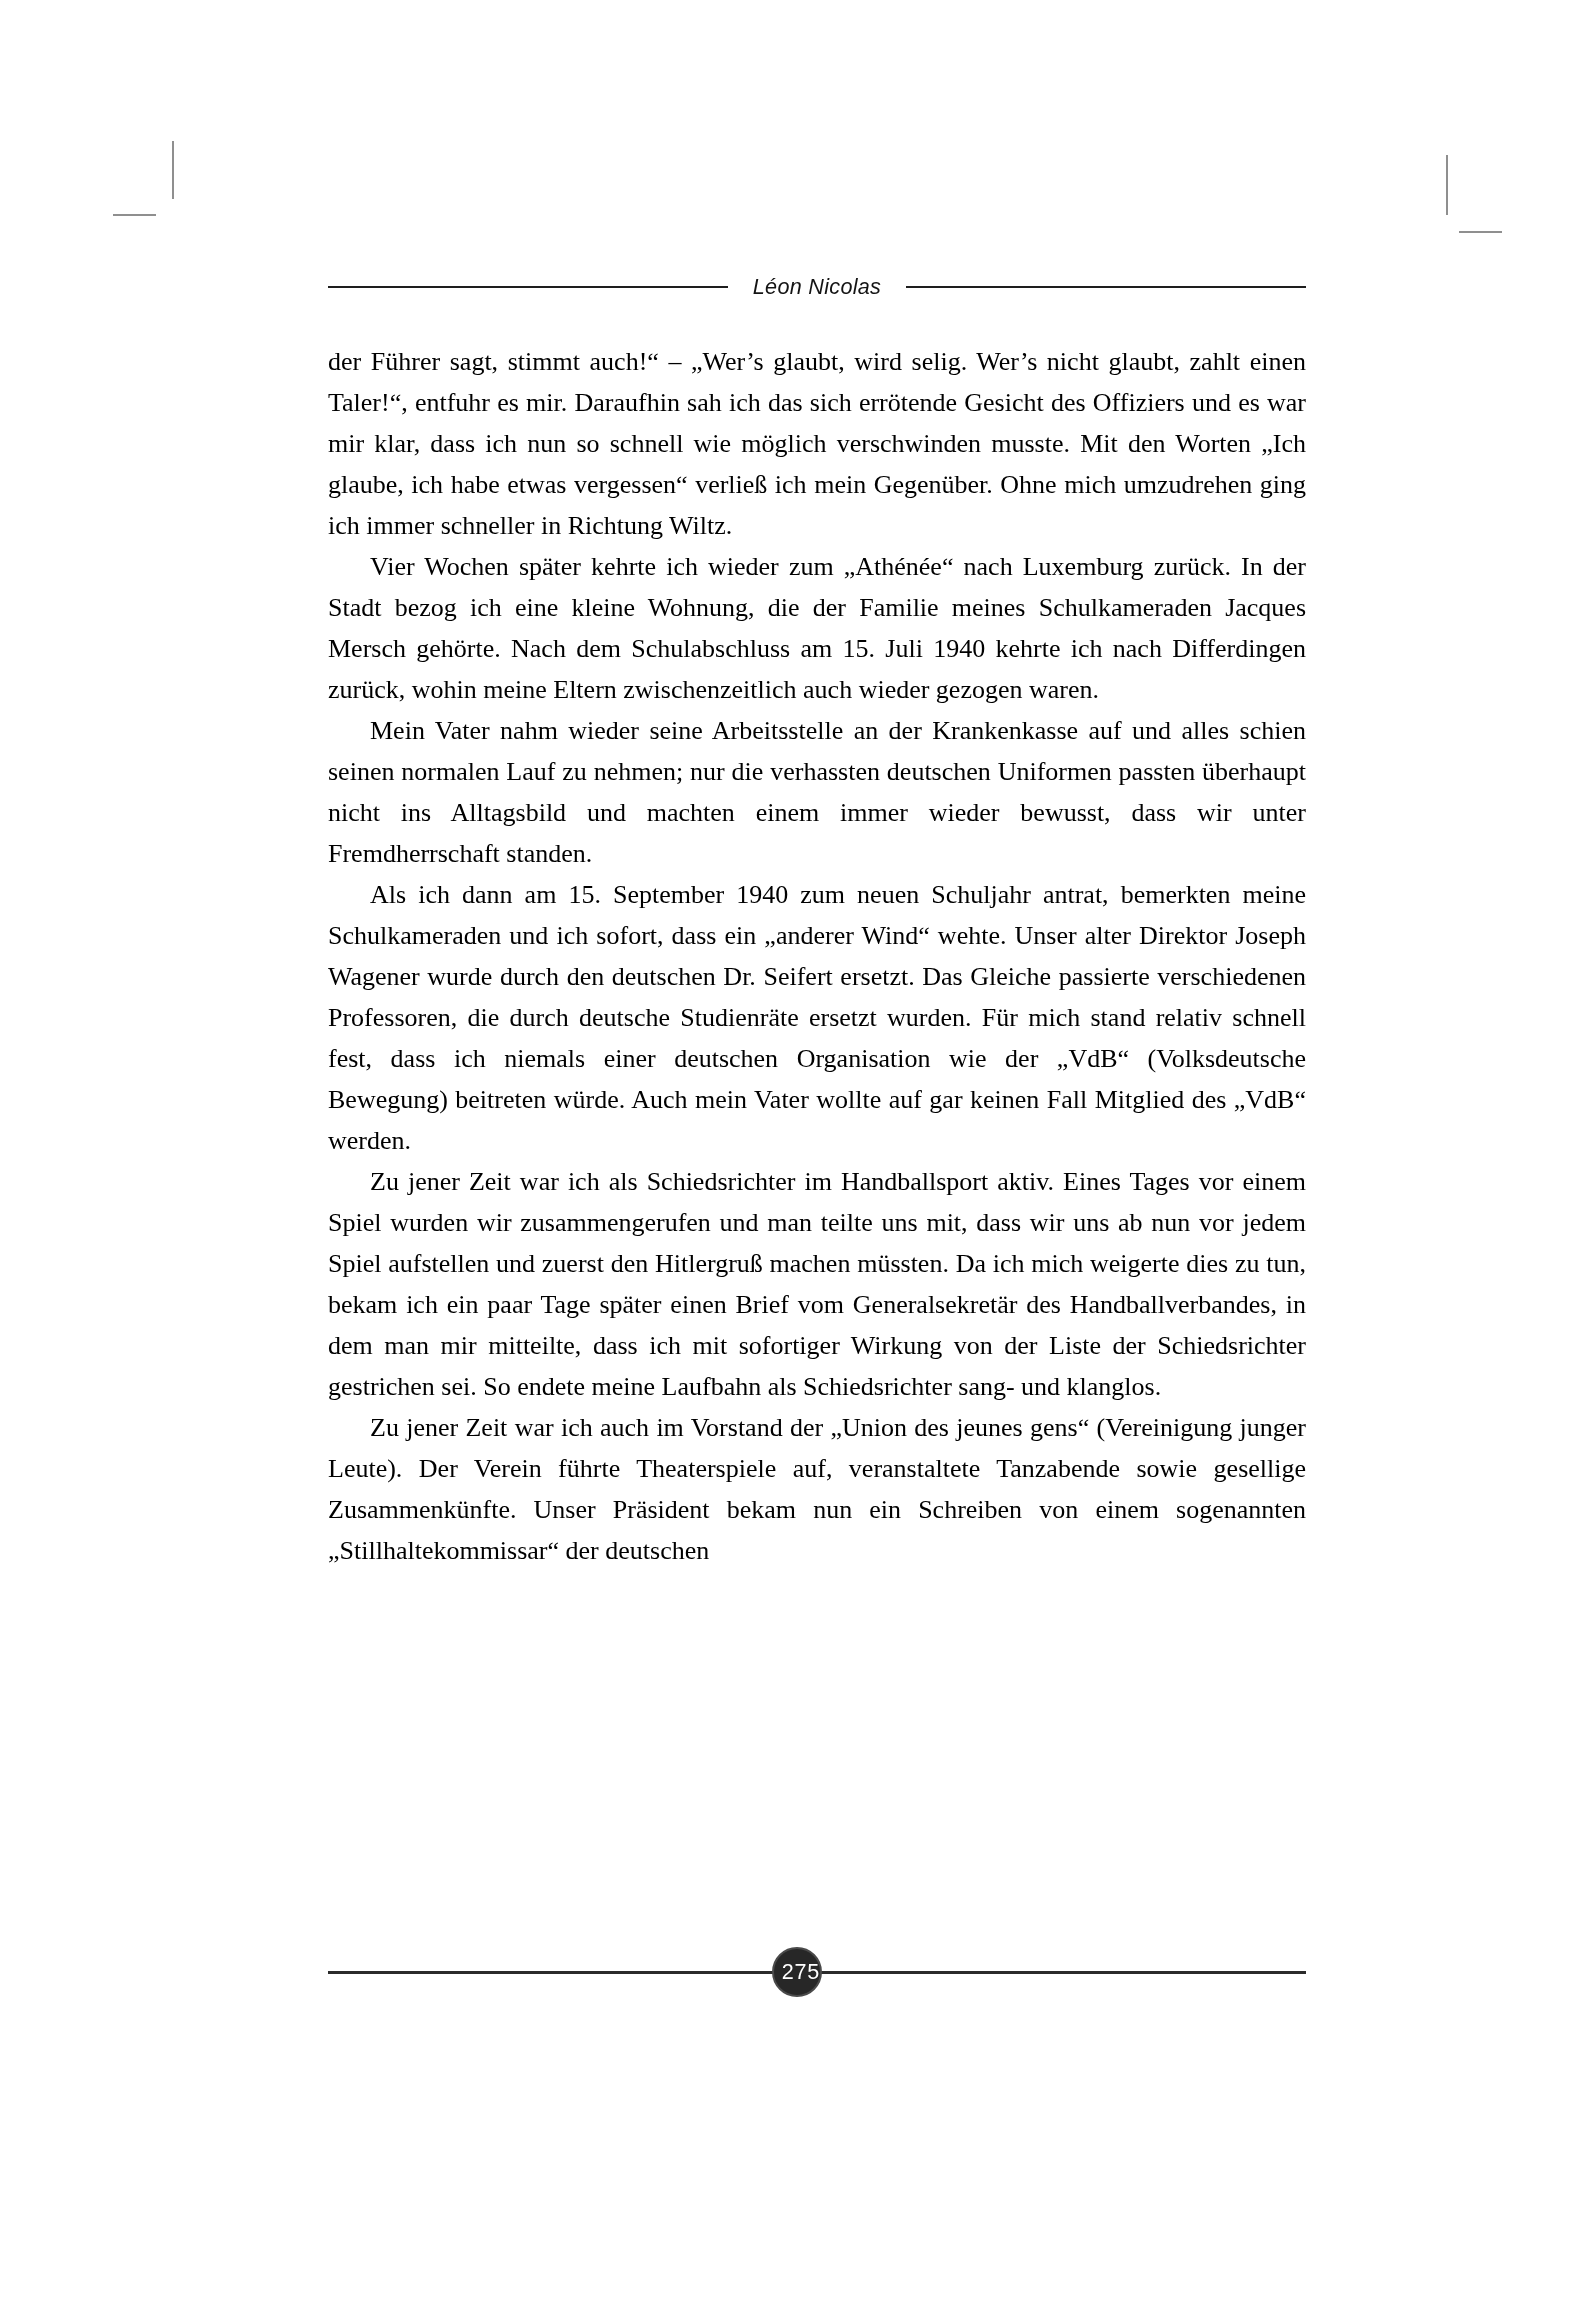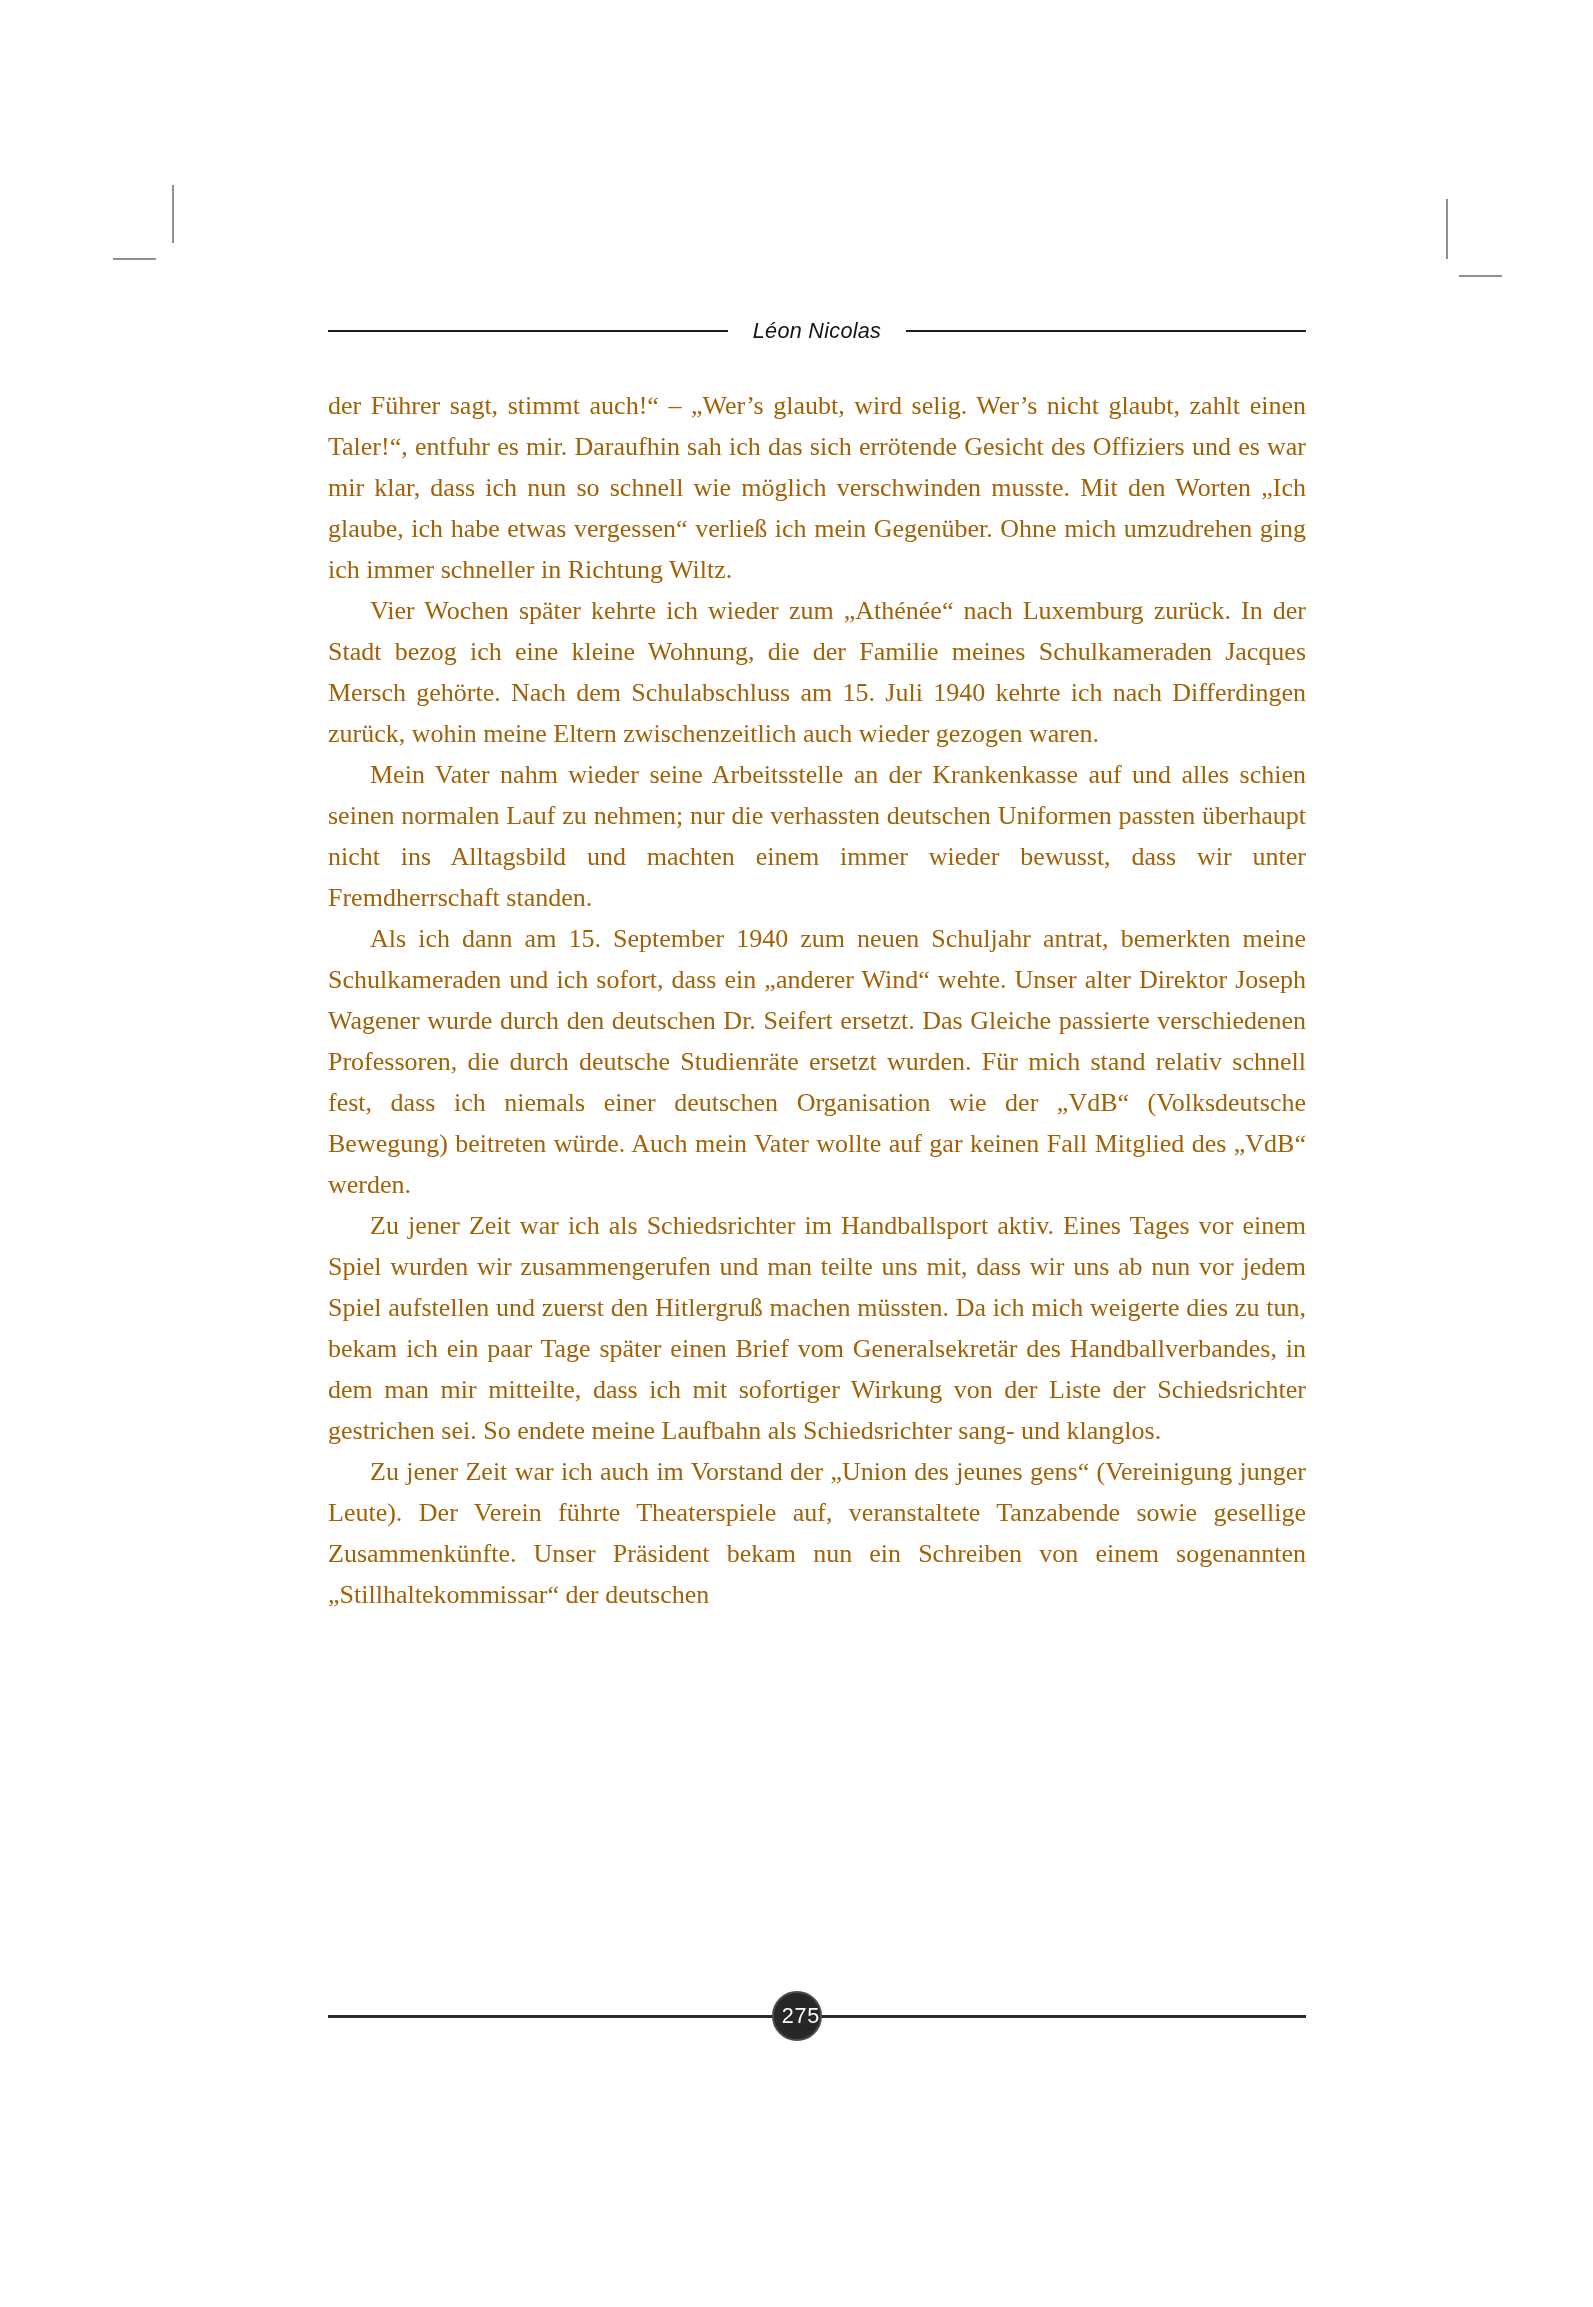--- a/index.html
+++ b/index.html
@@ -7,21 +7,20 @@
     padding: 0;
     background: #ffffff;
   }
   .page {
     position: relative;
     width: 1594px;
     height: 2018px;
     background: #ffffff;
     overflow: hidden;
     font-family: "Liberation Serif", serif;
-    margin-top: 44px;
   }
 
   
   .running-header {
     position: absolute;
     top: 274px;
     left: 328px;
     width: 978px;
     display: flex;
     align-items: center;
@@ -42,21 +41,21 @@
   }
 
   
   .body-text {
     position: absolute;
     top: 341px;
     left: 328px;
     width: 978px;
     font-size: 26px;
     line-height: 41px;
-    color: #a16207;
+    color: #000000;
     text-align: justify;
     hyphens: auto;
     -webkit-hyphens: auto;
   }
   .body-text p {
     margin: 0;
   }
   .body-text p.indent {
     text-indent: 42px;
   }

